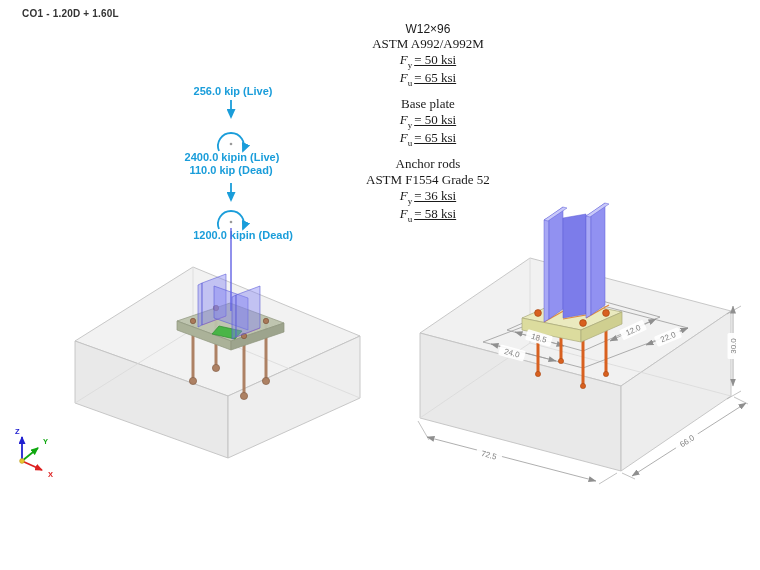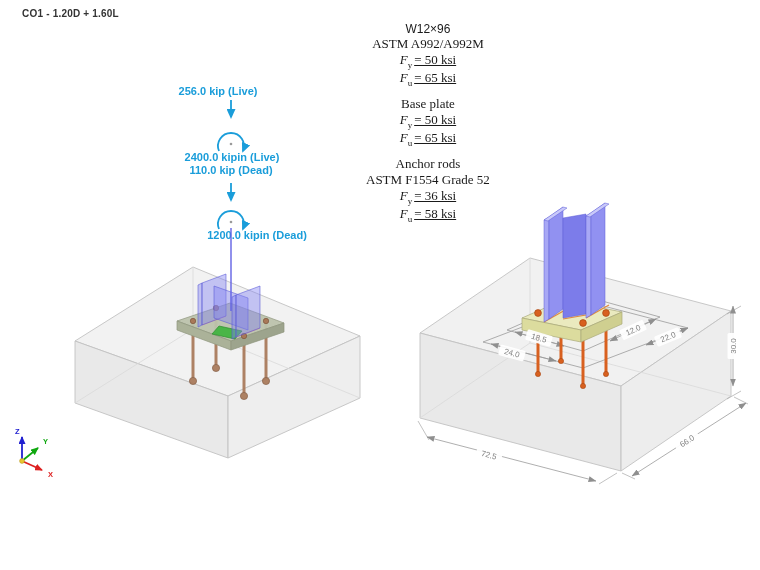--- a/index.html
+++ b/index.html
@@ -46,24 +46,24 @@
       <div><span class="fsym">F</span><sub class="fsub">u</sub><span class="val">= 65 ksi</span></div>
     </div>
     <div class="grp">
       <div>Anchor rods</div>
       <div>ASTM F1554 Grade 52</div>
       <div><span class="fsym">F</span><sub class="fsub">y</sub><span class="val">= 36 ksi</span></div>
       <div><span class="fsym">F</span><sub class="fsub">u</sub><span class="val">= 58 ksi</span></div>
     </div>
   </div>
 
-  <div class="load" style="left:218px;top:85px">256.0 kip (Live)</div>
+  <div class="load" style="left:233px;top:85px">256.0 kip (Live)</div>
   <div class="load" style="left:232px;top:151px">2400.0 kipin (Live)</div>
   <div class="load" style="left:231px;top:164px">110.0 kip (Dead)</div>
-  <div class="load" style="left:257px;top:229px">1200.0 kipin (Dead)</div>
+  <div class="load" style="left:243px;top:229px">1200.0 kipin (Dead)</div>
 
   <svg width="760" height="570" viewBox="0 0 760 570">
     <defs>
       <marker id="da" viewBox="0 0 8 6" refX="7.5" refY="3" markerWidth="8" markerHeight="6" orient="auto-start-reverse" markerUnits="userSpaceOnUse">
           <path d="M0,0L8,3L0,6Z" fill="#8f8f8f"></path>
         </marker>
       <marker id="la" viewBox="0 0 10 9" refX="8" refY="4.5" markerWidth="10" markerHeight="9" orient="auto" markerUnits="userSpaceOnUse">
           <path d="M0,0L10,4.5L0,9Z" fill="#1A9DDA"></path>
         </marker>
       <marker id="ax" viewBox="0 0 8 7" refX="7" refY="3.5" markerWidth="8" markerHeight="7" orient="auto" markerUnits="userSpaceOnUse">

